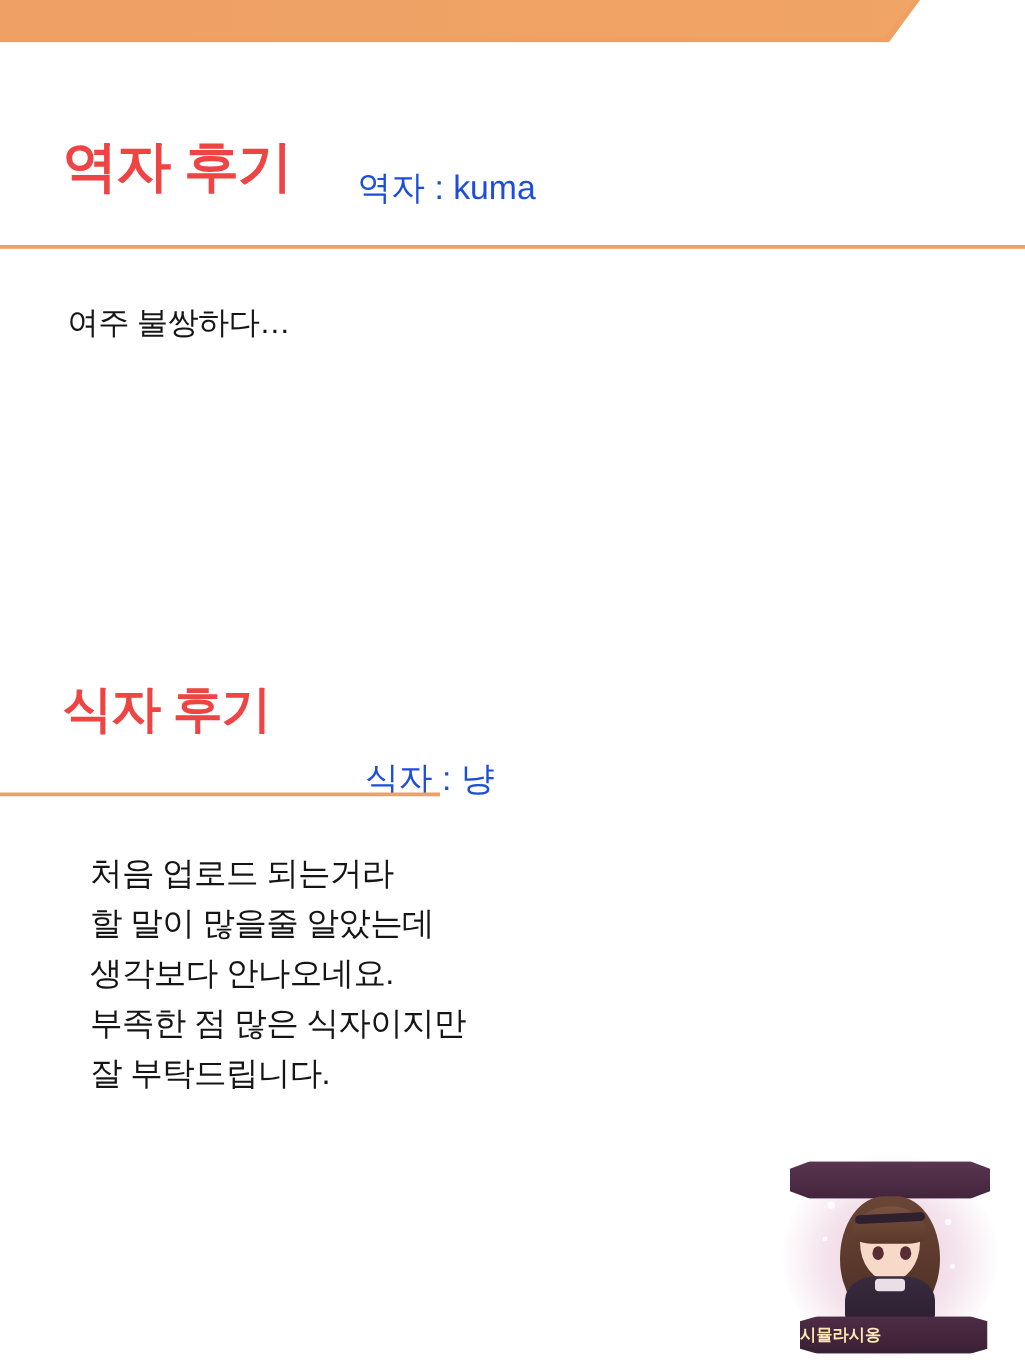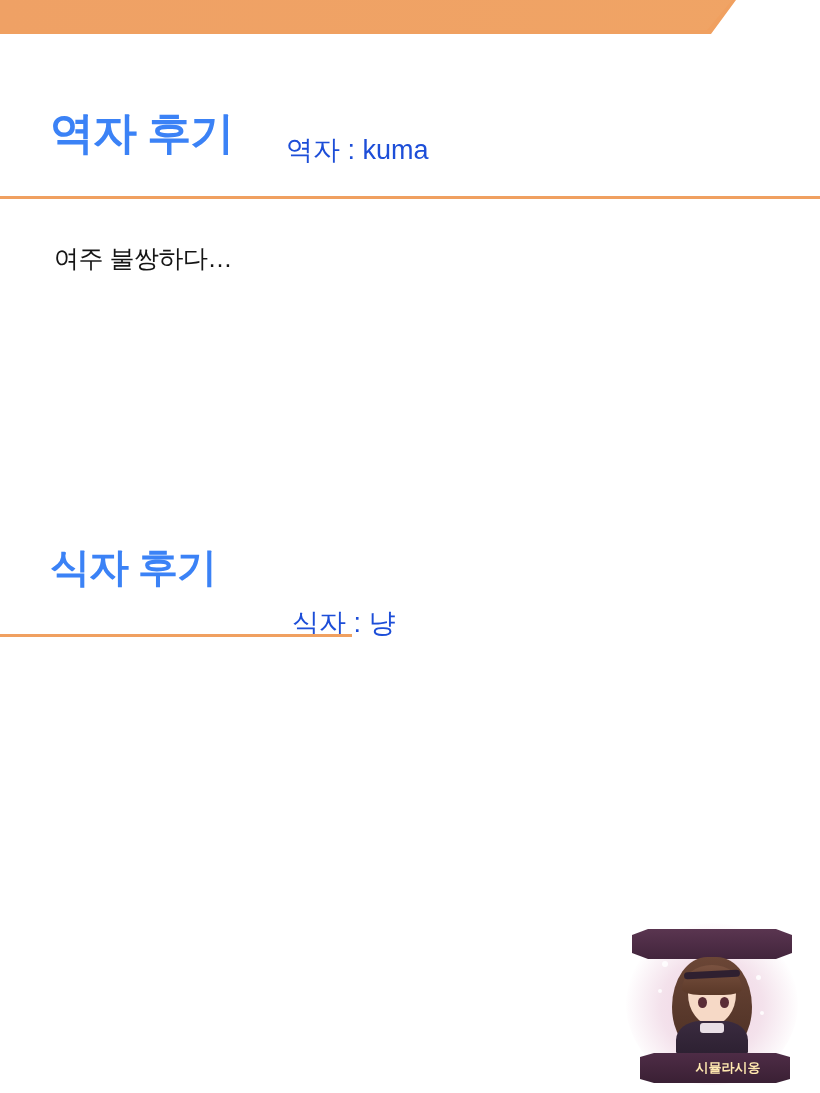--- a/index.html
+++ b/index.html
@@ -48,21 +48,21 @@
     left: 0;
     width: 820px;
   }
   .section-header {
     position: relative;
     height: 86px;
   }
   .section-title {
     position: absolute;
     font-weight: bold;
-    color: #3b82f6;
+    color: #ef4444;
     letter-spacing: -1px;
     white-space: nowrap;
   }
   .credit {
     position: absolute;
     color: #1d4ed8;
     white-space: nowrap;
   }
 
   
@@ -112,21 +112,21 @@
   .ribbon-bottom {
     position: absolute;
     bottom: 2px;
     left: 14px;
     width: 176px;
     height: 30px;
     background: linear-gradient(180deg, #4e2c46 0%, #3a2034 100%);
     clip-path: polygon(0 4px, 14px 0, 136px 0, 150px 4px, 150px 26px, 136px 30px, 14px 30px, 0 26px);
     display: flex;
     align-items: center;
-    justify-content: center;
+    justify-content: flex-start;
   }
   .ribbon-text {
     color: #ffe9b0;
     font-size: 13px;
     font-weight: bold;
     letter-spacing: 0px;
   }
   .char {
     position: absolute;
     top: 26px;
@@ -224,20 +224,25 @@
   <div class="body-text" style="left:54px; top:238px; font-size:25px; line-height:40px;">여주 불쌍하다…</div>
 
   <div class="section" style="top:540px;">
     <div class="section-header">
       <div class="section-title" style="left:50px; top:0px; font-size:40px;">식자 후기</div>
       <div class="credit" style="left:292px; top:35px; font-size:27px;margin-top:30px;">식자 : 냥</div>
     </div>
   </div>
   <div class="rule short" style="top:634px;"></div>
 
+  <div class="body-text" style="left:72px; top:678px; font-size:26px; line-height:40px;">처음 업로드 되는거라
+할 말이 많을줄 알았는데
+생각보다 안나오네요.
+부족한 점 많은 식자이지만
+잘 부탁드립니다.</div>
 
   <div class="badge">
     <div class="badge-glow"></div>
 
     <div class="ribbon-top"></div>
 
     <div class="char">
       <div class="char-hair-back"></div>
       <div class="char-face"></div>
       <div class="char-fringe"></div>

